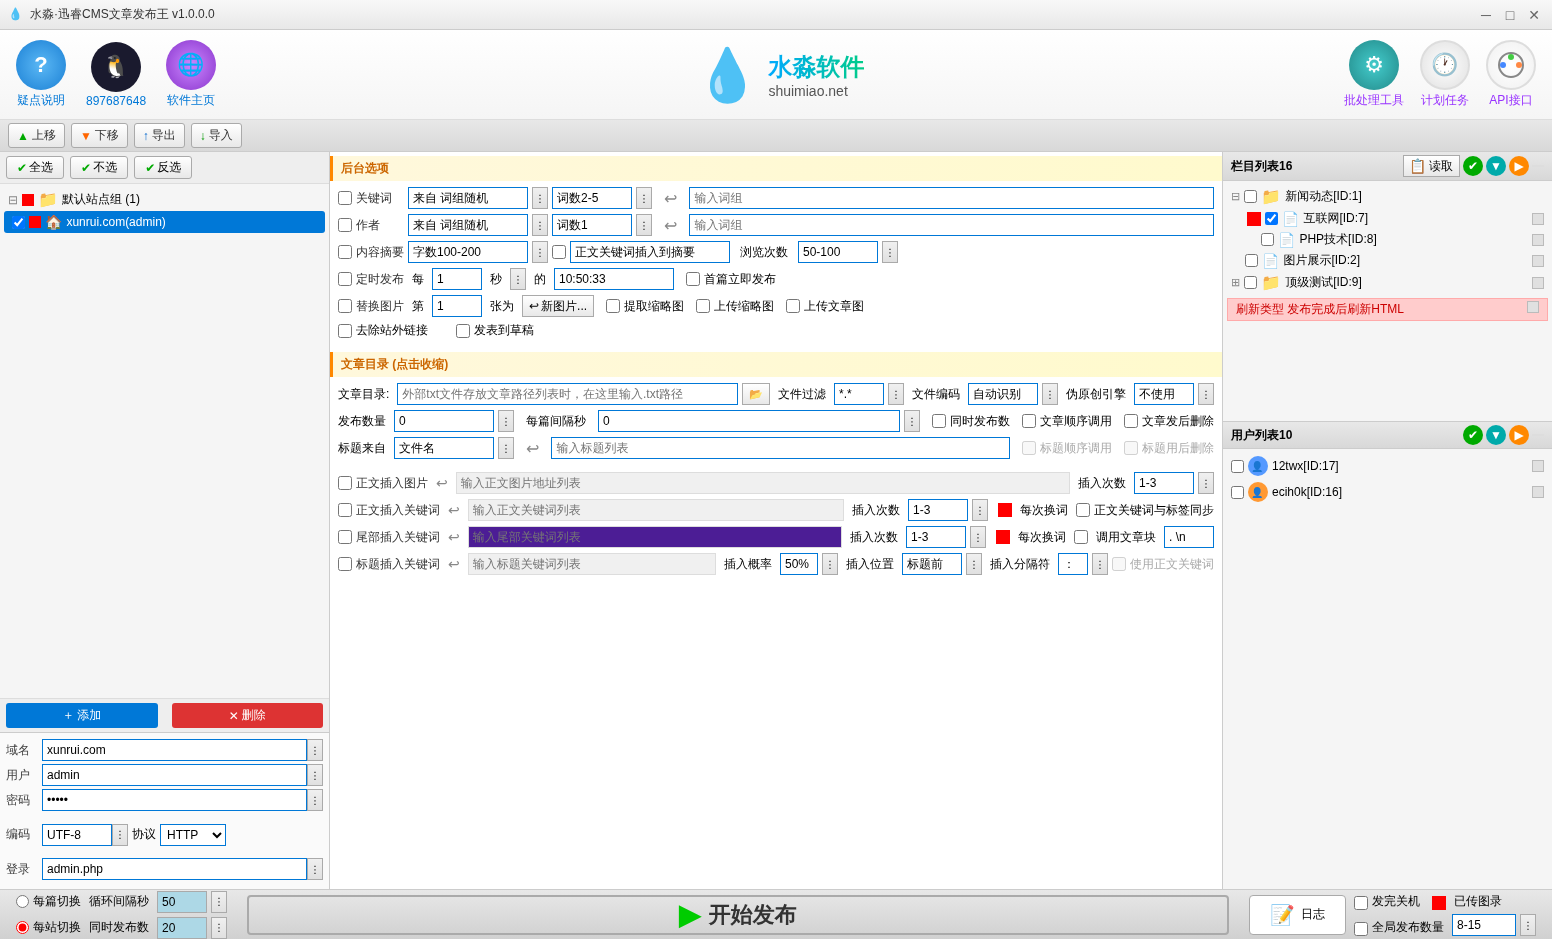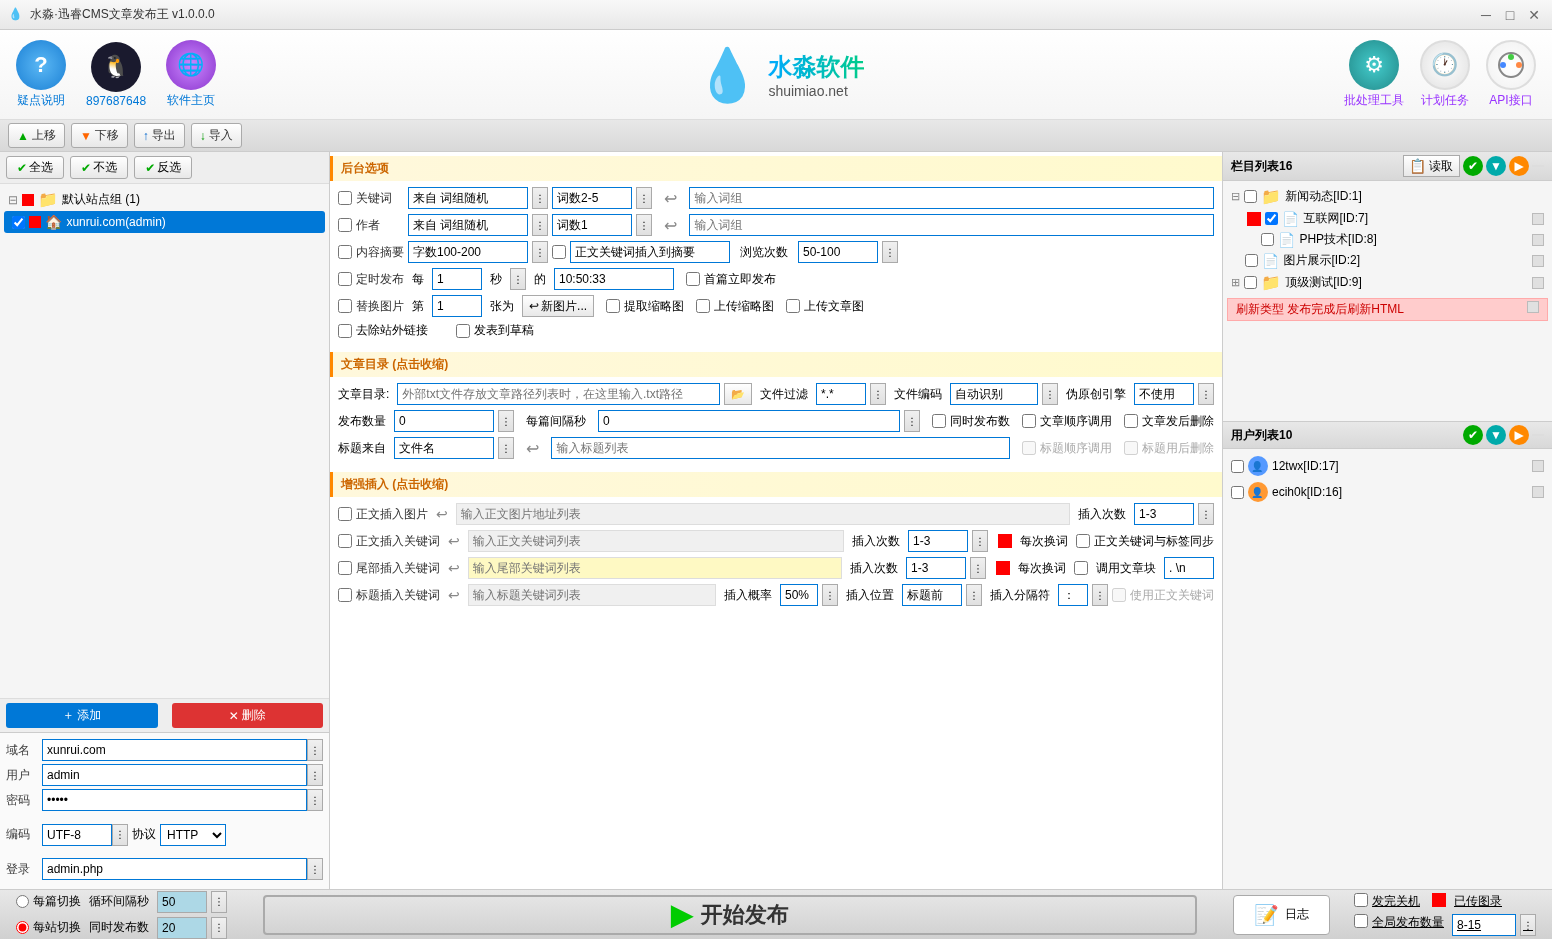--- a/index.html
+++ b/index.html
@@ -283,21 +283,20 @@
     .user-avatar { width: 20px; height: 20px; border-radius: 50%; background: #5599ff; display: flex; align-items: center; justify-content: center; color: white; font-size: 10px; }
     .user-avatar-orange { background: #ff9933; }
 
     .bottom-bar {
       height: 50px;
       background: linear-gradient(to bottom, #e8e8e8, #d0d0d0);
       border-top: 1px solid #ccc;
       display: flex;
       align-items: center;
       padding: 8px 16px;
-      gap: 16px;
     }
     .switch-row { display: flex; align-items: center; gap: 4px; }
     .radio-label { display: flex; align-items: center; gap: 4px; font-size: 12px; cursor: pointer; }
     .cycle-input { width: 50px; height: 22px; border: 1px solid #aaa; padding: 2px 4px; font-size: 12px; background: #add8e6; }
 
     .start-btn {
       flex: 1;
       height: 40px;
       background: transparent;
       border: 2px solid #aaa;
@@ -319,21 +318,21 @@
       background: white;
       border: 1px solid #aaa;
       border-radius: 4px;
       font-size: 16px;
       cursor: pointer;
       display: flex;
       align-items: center;
       gap: 6px;
     }
     .bottom-right-opts { display: flex; flex-direction: column; gap: 4px; margin-left: 8px; }
-    .bottom-check-row { display: flex; align-items: flex-start; gap: 4px; font-size: 12px; text-decoration: underline; }
+    .bottom-check-row { display: flex; align-items: flex-end; gap: 4px; font-size: 12px; }
 
     
     .opt-input-disabled {
       background: #f0f0f0;
       border: 1px solid #ddd;
       color: #888;
     }
   </style>
 </head>
 <body>
@@ -583,21 +582,21 @@
     <div class="options-grid">
 
       <div class="opt-row">
         <span style="margin-right:4px;">文章目录:</span>
         <input class="opt-input" style="flex: 1 1 0%;" type="text" placeholder="外部txt文件存放文章路径列表时，在这里输入.txt路径">
         <button class="opt-btn-small">📂</button>
         <span style="margin:0 4px;">文件过滤</span>
         <input class="opt-input" style="width: 50px;" type="text" value="*.*">
         <button class="spin-btn">⋮</button>
         <span style="margin:0 4px;">文件编码</span>
-        <input class="opt-input" style="width: 88px;" type="text" value="自动识别">
+        <input class="opt-input" style="width: 70px;" type="text" value="自动识别">
         <button class="spin-btn">⋮</button>
         <span style="margin:0 4px;">伪原创引擎</span>
         <input class="opt-input" style="width: 60px;" type="text" value="不使用">
         <button class="spin-btn">⋮</button>
       </div>
 
       <div class="opt-row">
         <span style="margin-right:4px;">发布数量</span>
         <input class="opt-input" style="width: 100px;" type="text" value="0">
         <button class="spin-btn">⋮</button>
@@ -618,23 +617,20 @@
         <button class="spin-btn">⋮</button>
         <span style="margin:0 8px;font-size:16px;color:#888;">↩</span>
         <input class="opt-input" style="flex: 1 1 0%;" type="text" placeholder="输入标题列表">
         <input type="checkbox" class="opt-checkbox" style="margin-left: 8px;" disabled="">
         <span style="color:#aaa;margin-right:8px;">标题顺序调用</span>
         <input type="checkbox" class="opt-checkbox" disabled="" style="">
         <span style="color:#aaa;">标题用后删除</span>
       </div>
     </div>
 
-    <div class="section-header">
-      <span>增强插入 (点击收缩)</span>
-    </div>
 
     <div class="options-grid">
 
       <div class="opt-row">
         <input type="checkbox" class="opt-checkbox" style="">
         <span class="opt-label">正文插入图片</span>
         <span style="margin:0 4px;font-size:14px;color:#888;">↩</span>
         <input class="opt-input opt-input-disabled" style="flex: 1 1 0%; background: rgb(240, 240, 240);" type="text" placeholder="输入正文图片地址列表">
         <span style="margin:0 4px;">插入次数</span>
         <input class="opt-input" style="width: 60px;" type="text" value="1-3">
@@ -652,21 +648,21 @@
         <div style="width:14px;height:14px;background:red;margin-left:6px;flex-shrink:0;"></div>
         <span style="margin:0 4px;">每次换词</span>
         <input type="checkbox" class="opt-checkbox" style="">
         <span>正文关键词与标签同步</span>
       </div>
 
       <div class="opt-row">
         <input type="checkbox" class="opt-checkbox" style="">
         <span class="opt-label">尾部插入关键词</span>
         <span style="margin:0 4px;font-size:14px;color:#888;">↩</span>
-        <input class="opt-input opt-input-disabled" style="flex: 1 1 0%; background: #fef9c3;" type="text" placeholder="输入尾部关键词列表">
+        <input class="opt-input opt-input-disabled" style="flex: 1 1 0%; background: #4c1d95;" type="text" placeholder="输入尾部关键词列表">
         <span style="margin:0 4px;">插入次数</span>
         <input class="opt-input" style="width: 60px;" type="text" value="1-3">
         <button class="spin-btn">⋮</button>
         <div style="width:14px;height:14px;background:red;margin-left:6px;flex-shrink:0;"></div>
         <span style="margin:0 4px;">每次换词</span>
         <input type="checkbox" class="opt-checkbox" style="">
         <span style="margin:0 4px;">调用文章块</span>
         <input class="opt-input" style="width: 50px;" type="text" value=". \n">
       </div>
 

